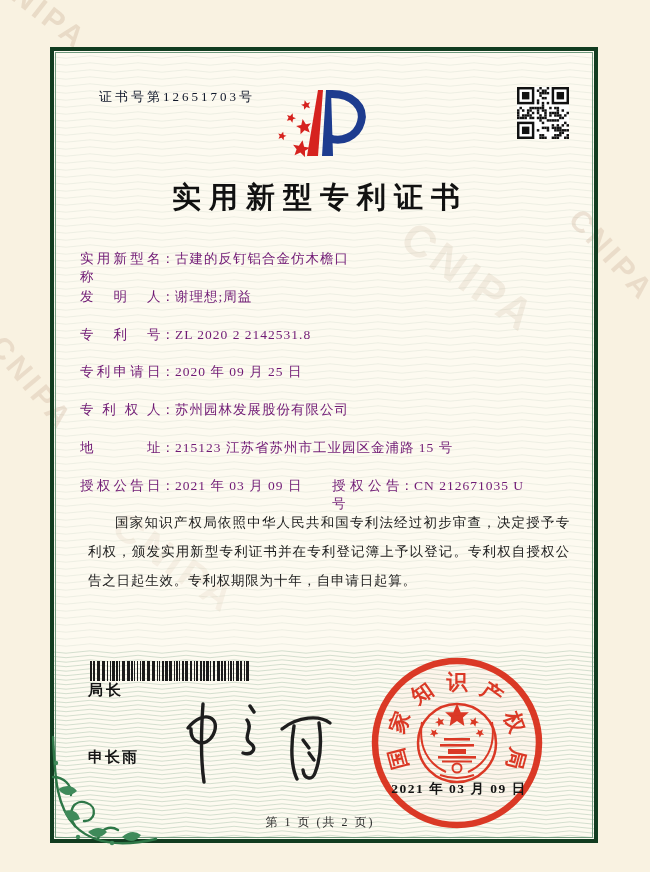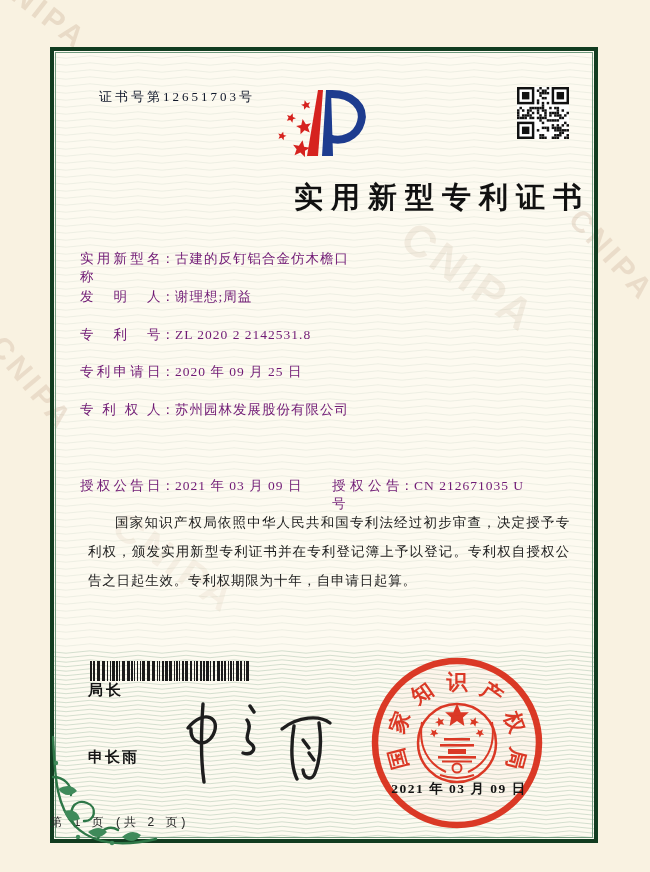--- a/index.html
+++ b/index.html
@@ -22,21 +22,21 @@
   
   .inner-bg{position:absolute;left:54px;top:51px;width:540px;height:788px;background:#fdfaf0;z-index:1;}
   #guilloche{position:absolute;left:54px;top:51px;z-index:1;}
   .frame{position:absolute;left:50px;top:47px;width:540px;height:788px;
          border:4px solid #123c20;z-index:3;pointer-events:none;}
   .frame-inner{position:absolute;inset:1px;border:1px solid #6f997d;}
   
   .cert-no{position:absolute;left:86px;top:88px;font-size:13px;letter-spacing:3px;color:#0f172a;z-index:4;margin-left:13px;}
   .logo{position:absolute;left:273px;top:80px;z-index:4;}
   .qr{position:absolute;left:517px;top:87px;z-index:4;}
-  .title{position:absolute;left:50px;top:178px;width:540px;text-align:right;
+  .title{position:absolute;left:50px;top:178px;width:540px;text-align:center;
          font-size:29px;font-weight:bold;letter-spacing:8px;color:#111;z-index:4;}
   
   .row{position:absolute;left:80px;width:486px;font-size:13.5px;color:#701a75;z-index:4;letter-spacing:0.5px;}
   .lbl{display:inline-block;width:81px;text-align:justify;text-align-last:justify;-moz-text-align-last:justify;vertical-align:top;}
   .val{letter-spacing:1px;}
   .pair2{position:absolute;left:252px;top:0;}
   .pair2 .lbl{width:68px;}
   .r1{top:250px}.r2{top:288px}.r3{top:326px}.r4{top:363px}.r5{top:401px}.r6{top:439px}.r7{top:477px}
   
   .paras{position:absolute;left:88px;top:508px;width:482px;z-index:4;
@@ -50,22 +50,22 @@
   .sig-name{position:absolute;left:88px;top:748px;font-family:"Liberation Sans","DejaVu Sans",sans-serif;
             font-weight:bold;font-size:15px;letter-spacing:2px;color:#161616;z-index:5;}
   .sig-script{position:absolute;left:170px;top:682px;z-index:5;}
   
   .seal{position:absolute;left:368px;top:652px;z-index:4;opacity:0.93;}
   .seal-date{position:absolute;left:380px;top:780px;width:158px;text-align:center;
              font-size:13.5px;font-weight:bold;letter-spacing:1.5px;color:#141414;z-index:6;}
   
   .ornament{position:absolute;left:44px;top:733px;z-index:5;}
   
-  .footer{position:absolute;left:50px;top:814px;width:540px;text-align:left;
-          font-size:12px;letter-spacing:2px;color:#2a2a2a;z-index:4;font-family:Liberation Mono, monospace;}
+  .footer{position:absolute;left:50px;top:814px;width:540px;text-align:center;
+          font-size:12px;letter-spacing:2px;color:#2a2a2a;z-index:4;}
 </style>
 </head>
 <body>
 
 <div class="page">
 
   <div class="wm wm1">CNIPA</div>
   <div class="wm wm2">CNIPA</div>
   <div class="wm wm3">CNIPA</div>
   <div class="wm wm4">CNIPA</div>
@@ -358,20 +358,23 @@
   </div>
   <div class="row r3">
     <span class="lbl">专利号</span><span>：</span><span class="val">ZL 2020 2 2142531.8</span>
   </div>
   <div class="row r4">
     <span class="lbl">专利申请日</span><span>：</span><span class="val">2020 年 09 月 25 日</span>
   </div>
   <div class="row r5">
     <span class="lbl">专利权人</span><span>：</span><span class="val">苏州园林发展股份有限公司</span>
   </div>
+  <div class="row r6">
+    <span class="lbl">地址</span><span>：</span><span class="val">215123 江苏省苏州市工业园区金浦路 15 号</span>
+  </div>
   <div class="row r7">
     <span class="lbl">授权公告日</span><span>：</span><span class="val">2021 年 03 月 09 日</span>
     <span class="pair2">
       <span class="lbl">授权公告号</span><span>：</span><span class="val">CN 212671035 U</span>
     </span>
   </div>
 
   <div class="paras">
     <p>国家知识产权局依照中华人民共和国专利法经过初步审查，决定授予专利权，颁发实用新型专利证书并在专利登记簿上予以登记。专利权自授权公告之日起生效。专利权期限为十年，自申请日起算。</p>
   </div>

